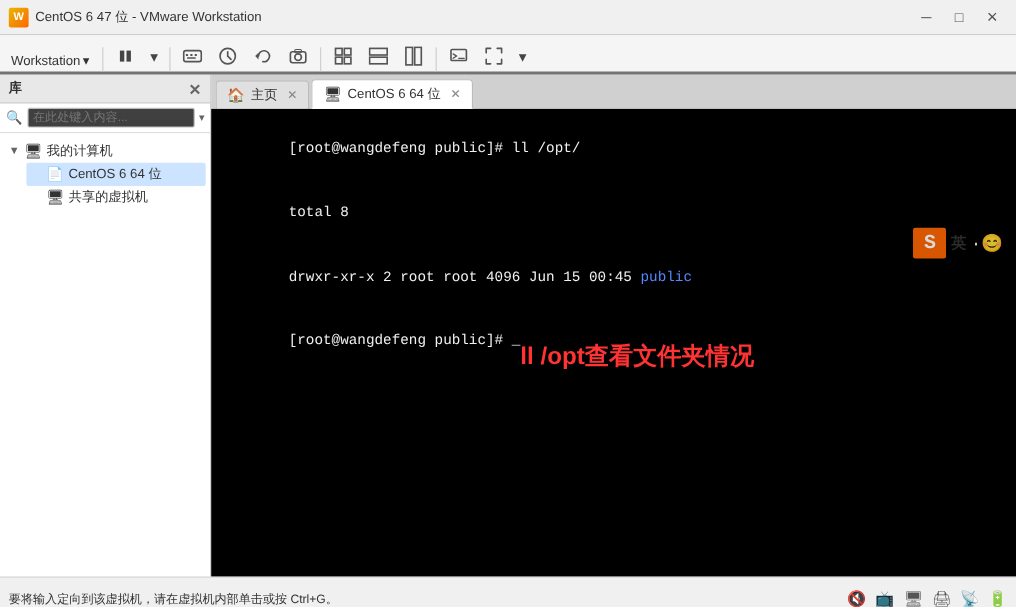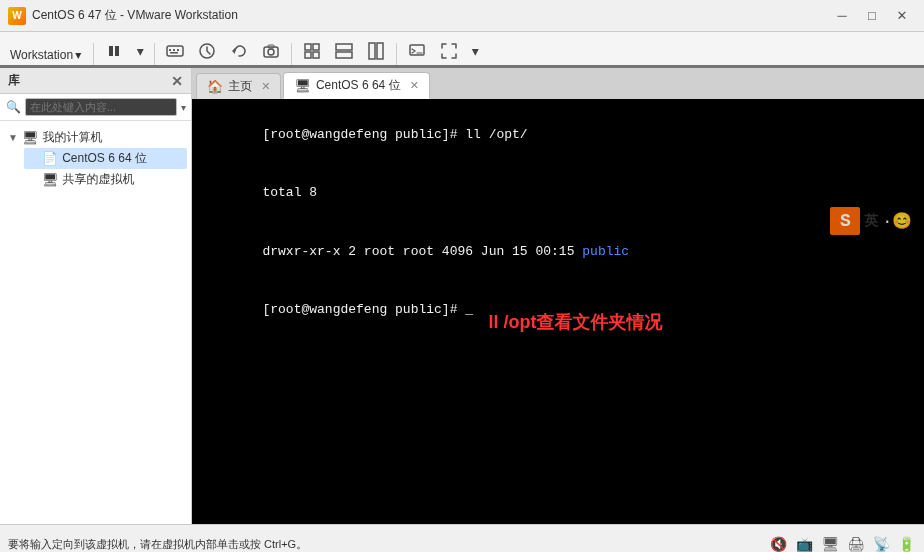--- a/index.html
+++ b/index.html
@@ -458,27 +458,27 @@
     </div>
 
     <div id="terminal">
       <div class="term-line term-white">
         <span>[root@wangdefeng public]# ll /opt/</span>
       </div>
       <div class="term-line term-white">
         <span>total 8</span>
       </div>
       <div class="term-line">
-        <span class="term-white">drwxr-xr-x 2 root root 4096 Jun 15 00:15 </span><span class="term-blue">public</span>
+        <span class="term-white">drwxr-xr-x 2 root root 4096 Jun 15 00:45 </span><span class="term-blue">public</span>
       </div>
       <div class="term-line term-white">
         <span>[root@wangdefeng public]# _</span>
       </div>
 
-      <div class="term-annotation" style="color: rgb(255, 51, 51); font-size: 18px;">ll /opt查看文件夹情况</div>
+      <div class="term-annotation" style="color: rgb(255, 51, 51); font-size: 22px;">ll /opt查看文件夹情况</div>
 
       <div id="watermark">
         <div id="watermark-s">
           <span>S</span>
         </div>
         <span id="watermark-text">英</span>
         <span id="watermark-emoji">·😊</span>
       </div>
     </div>
   </div>

